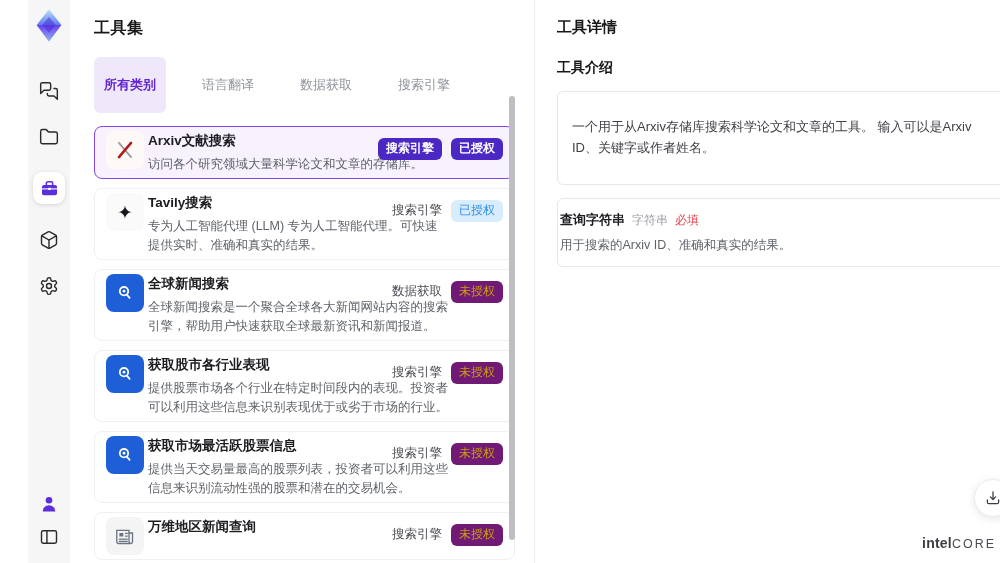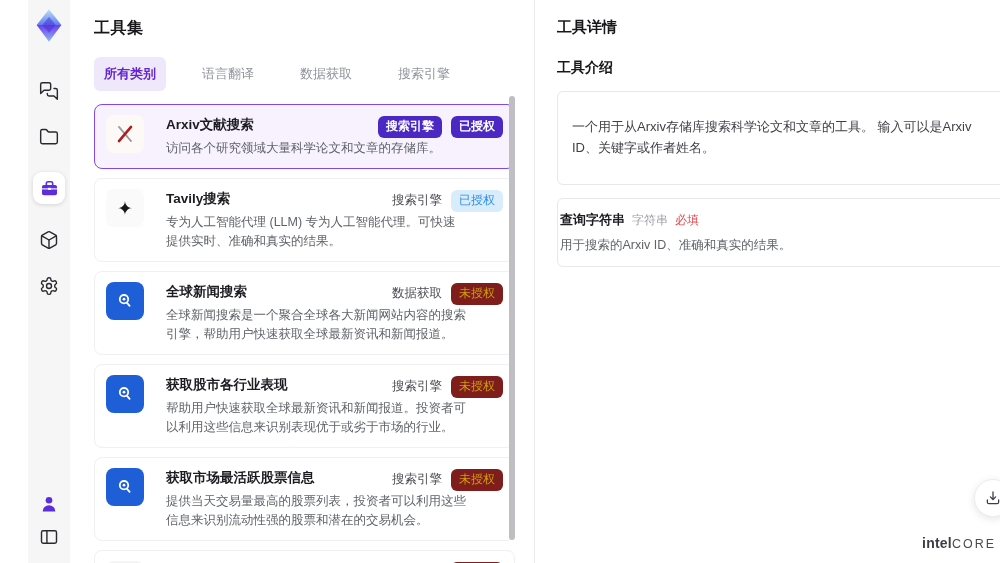--- a/index.html
+++ b/index.html
@@ -25,46 +25,46 @@
     box-shadow:0 1px 4px rgba(0,0,0,.14); cursor:pointer;
   }
   .rail-tile svg { width:19px; height:19px; }
   .rail-spacer { flex:1; }
   .rail-bottom { display:flex; flex-direction:column; align-items:center; gap:12px; margin-bottom:16px; }
   .rail-bottom .person svg { stroke:none; fill:#5b2ddb; }
   
   .list-panel { position:absolute; left:42px; top:0; bottom:0; width:464px; padding:18px 0 0 24px; }
   .list-title { font-size:16px; font-weight:bold; letter-spacing:.5px; }
   .tabs { display:flex; align-items:center; gap:26px; margin-top:18px; }
-  .tab { font-size:13px; color:#8f939b; cursor:pointer; padding:8px 10px; border-radius:6px; white-space:nowrap; }
+  .tab { font-size:13px; color:#8f939b; cursor:pointer; padding:19px 10px; border-radius:6px; white-space:nowrap; }
   .tab.active { color:#6425d0; background:#efe8fb; font-weight:bold; }
   .cards { margin-top:13px; width:421px; }
   .card {
-    display:flex; gap:22px; padding:10px 11px; background:#fff;
+    display:flex; gap:4px; padding:4px 11px; background:#fff;
     border:1px solid #f0f0f2; border-radius:8px; margin-bottom:9px;
     position:relative; cursor:pointer;
   }
   .card.selected { background:#f8f2fe; border:1px solid #8247e5; }
   .card-icon {
     flex:0 0 38px; width:38px; height:38px; border-radius:8px;
     display:flex; align-items:center; justify-content:center; overflow:hidden;
   }
   .icon-arxiv { background:#fdf9f6; }
   .icon-tavily { background:#fafafa; color:#17171c; font-size:19px; }
   .icon-bluesearch { background:#1e5ed6; }
   .icon-news { background:#f4f4f5; }
   .card-body { flex:1; padding-top:1px; }
   .card-title { font-size:13.5px; font-weight:bold; color:#1c1c21; }
   .card-desc { font-size:12.5px; color:#5f6368; line-height:1.52; margin-top:5px; width:302px; }
   .card-tags { position:absolute; right:11px; top:11px; display:flex; gap:9px; align-items:center; white-space:nowrap; }
   .cat-label { font-size:12.5px; color:#4b4b52; }
   .badge { font-size:12px; padding:3px 8px; border-radius:6px; line-height:1.3; }
   .badge-solid { background:#4b28c4; color:#fff; font-weight:bold; }
   .badge-blue { background:#d9ecfb; color:#2f8fe8; }
-  .badge-yellow { background:#7f1d1d; color:#cf9f0a; }
+  .badge-yellow { background:#701a75; color:#cf9f0a; }
   .scrollbar { position:absolute; left:481px; top:96px; width:6px; height:444px; background:#bfbfc3; border-radius:3px; cursor:pointer; }
   
   .detail-panel { position:absolute; left:506px; right:0; top:0; bottom:0; border-left:1px solid #ececee; background:#fff; padding:18px 22px; }
   .detail-title { font-size:15px; font-weight:bold; }
   .section-h { font-size:14px; font-weight:bold; margin-top:22px; }
   .intro-box {
     margin-top:14px; border:1px solid #e8e8ea; border-radius:6px;
     padding:25px 14px; font-size:13px; color:#3f3f46; line-height:1.6;
   }
   .param-box { margin-top:13px; border:1px solid #e8e8ea; border-radius:6px; padding:12px 2px; }
@@ -223,21 +223,21 @@
       <div class="card">
         <div class="card-icon icon-bluesearch">
           <svg viewBox="0 0 20 20" width="20" height="20">
               <circle cx="9" cy="8.2" r="4.2" stroke="#fff" stroke-width="1.8" fill="none"></circle>
               <path d="M11.8 11.6 14.6 14.8" stroke="#fff" stroke-width="1.8" stroke-linecap="round"></path>
               <circle cx="9" cy="8.2" r="1.4" fill="#fff"></circle>
             </svg>
         </div>
         <div class="card-body">
           <div class="card-title">获取股市各行业表现</div>
-          <div class="card-desc">帮助用户快速获取全球最新资讯和新闻报道。投资者可以利用这些信息来识别表现优于或劣于市场的行业。</div>
+          <div class="card-desc">提供股票市场各个行业在特定时间段内的表现。投资者可以利用这些信息来识别表现优于或劣于市场的行业。</div>
         </div>
         <div class="card-tags">
           <span class="cat-label">搜索引擎</span>
           <span class="badge badge-yellow">未授权</span>
         </div>
       </div>
 
       <div class="card">
         <div class="card-icon icon-bluesearch">
           <svg viewBox="0 0 20 20" width="20" height="20">

